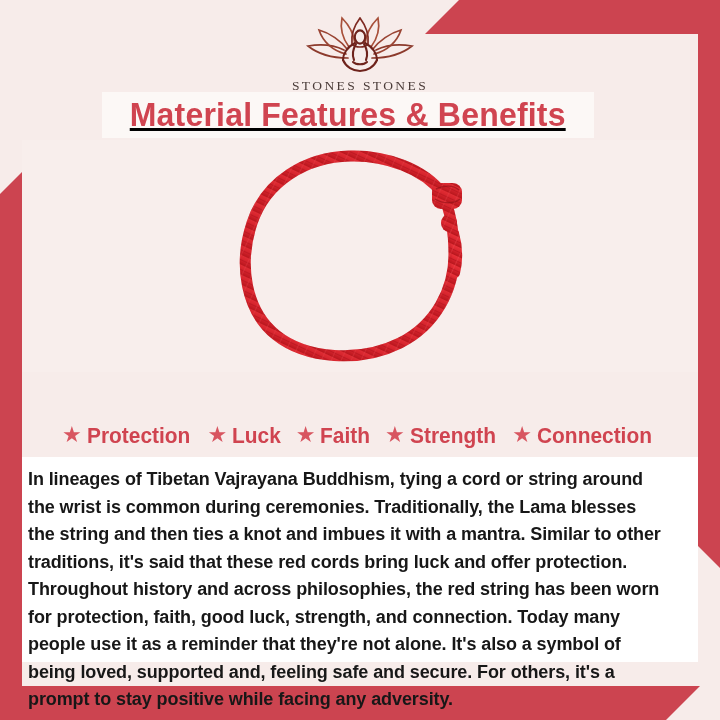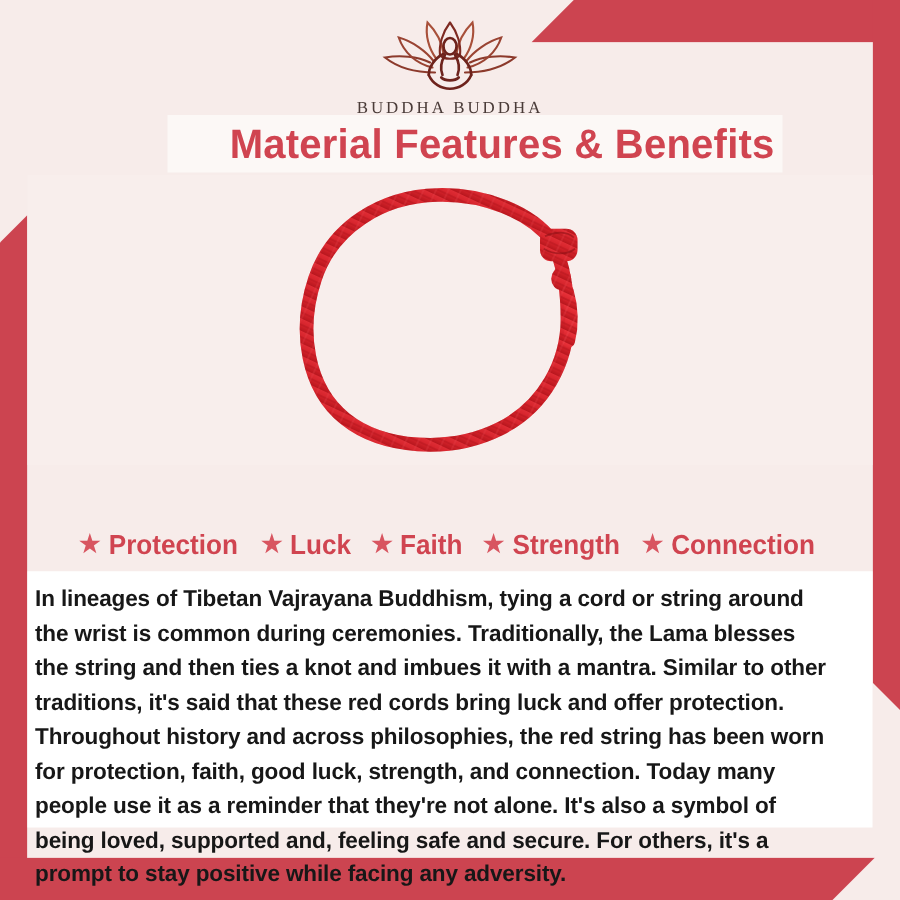--- a/index.html
+++ b/index.html
@@ -77,28 +77,29 @@
     font-family: "Liberation Serif", serif;
     font-size: 13.5px;
     letter-spacing: 2.4px;
     color: #4a3b38;
     text-align: center;
   }
 
   
   .title-panel {
     position: absolute;
-    left: 134px;
+    left: 102px;
     top: 92px;
     width: 492px;
     height: 46px;
     background: #fcf8f6;
     display: flex;
     align-items: center;
-    justify-content: flex-end;
+    justify-content: center;
+    text-decoration: underline;
   }
   .title-text {
     font-family: "Liberation Sans Narrow", "Liberation Sans", sans-serif;
     font-size: 33px;
     font-weight: bold;
     color: #d04450;
     letter-spacing: 0.2px;
     transform: scaleX(0.97);
     white-space: nowrap;
   }
@@ -234,21 +235,21 @@
         <path d="M63 29 C71 33 75 40 75 46"></path>
 
         <path d="M54 30 C51 35 50 41 52 46"></path>
         <path d="M62 30 C65 35 66 41 64 46"></path>
 
         <path d="M41 46 C44 53 51 57 58 57 C65 57 72 53 75 46"></path>
 
         <path d="M51 48 C54 51 62 51 65 48"></path>
       </g>
     </svg>
-    <div class="logo-word">BUDDHA BUDDHA</div>
+    <div class="logo-word">STONES STONES</div>
   </div>
 
   <div class="title-panel">
     <div class="title-text">Material Features &amp; Benefits</div>
   </div>
 
   <div class="photo-area">
     <svg class="bracelet" width="300" height="230" viewBox="0 0 300 230">
       <defs>
         <linearGradient id="cordGrad" x1="0" y1="0" x2="0" y2="1">

